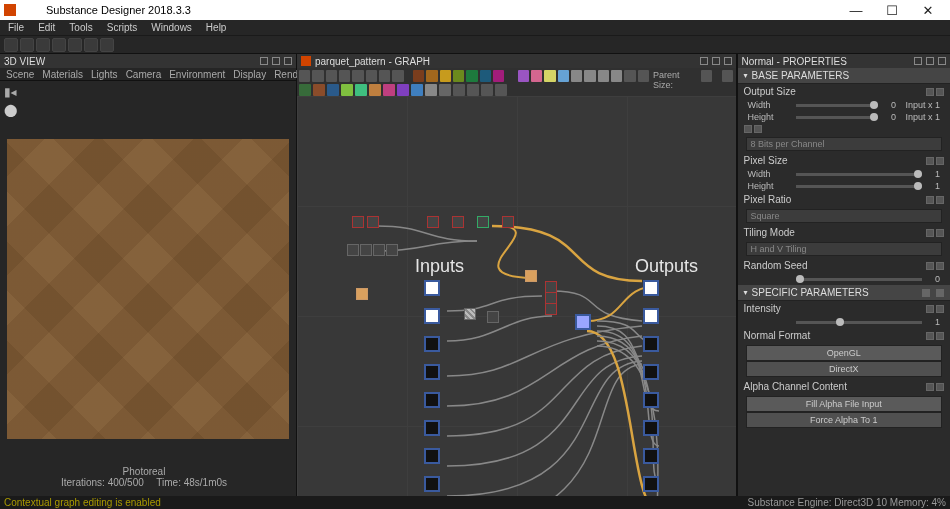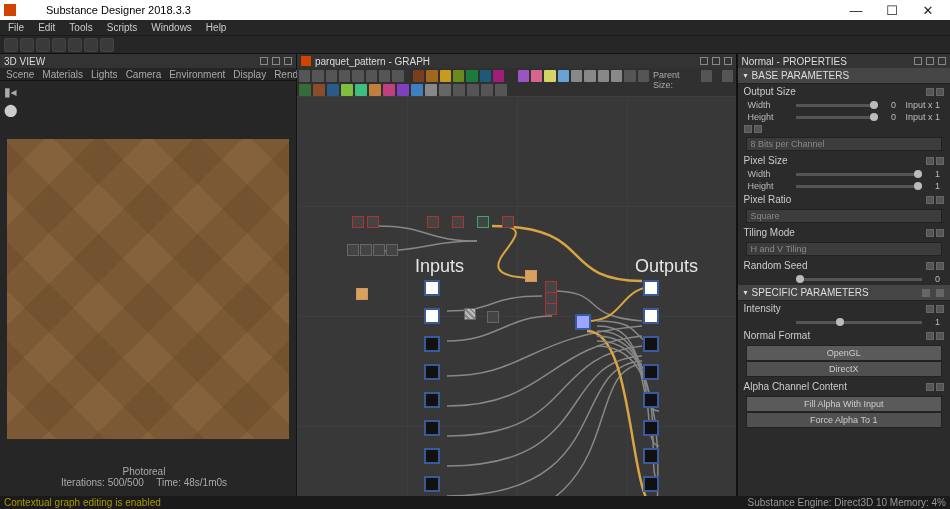--- a/index.html
+++ b/index.html
@@ -118,21 +118,21 @@
       <span>Environment</span>
       <span>Display</span>
       <span>Renderer</span>
     </div>
     <div class="view3d-body">
       <div class="cam-icon">▮◂</div>
       <div class="person-icon">⬤</div>
       <div class="parquet"></div>
       <div class="view3d-status">
         <div>Photoreal</div>
-        <span>Iterations: 500/500</span>
+        <span>Iterations: 400/500</span>
         &nbsp;&nbsp;&nbsp;
         <span>Time: 48s/1m0s</span>
       </div>
     </div>
   </div>
 
   <div class="panel graph-panel">
     <div class="panel-header">
       <span style="width:10px;height:10px;background:#d14400;margin-right:4px"></span>
       <span>parquet_pattern - GRAPH</span>
@@ -399,21 +399,21 @@
     </div>
 
     <div class="prop-row">
       <span class="prop-label">Alpha Channel Content</span>
       <div class="mini-icons">
           <span></span>
           <span></span>
         </div>
     </div>
     <div class="btn-row">
-      <div class="btn active">Fill Alpha With Input</div>
+      <div class="btn active">Fill Alpha File Input</div>
       <div class="btn">Force Alpha To 1</div>
     </div>
   </div>
 
 </div>
 
 <div class="statusbar">
   <span>Contextual graph editing is enabled</span>
   <span class="r">Substance Engine: Direct3D 10  Memory: 4%</span>
 </div>

